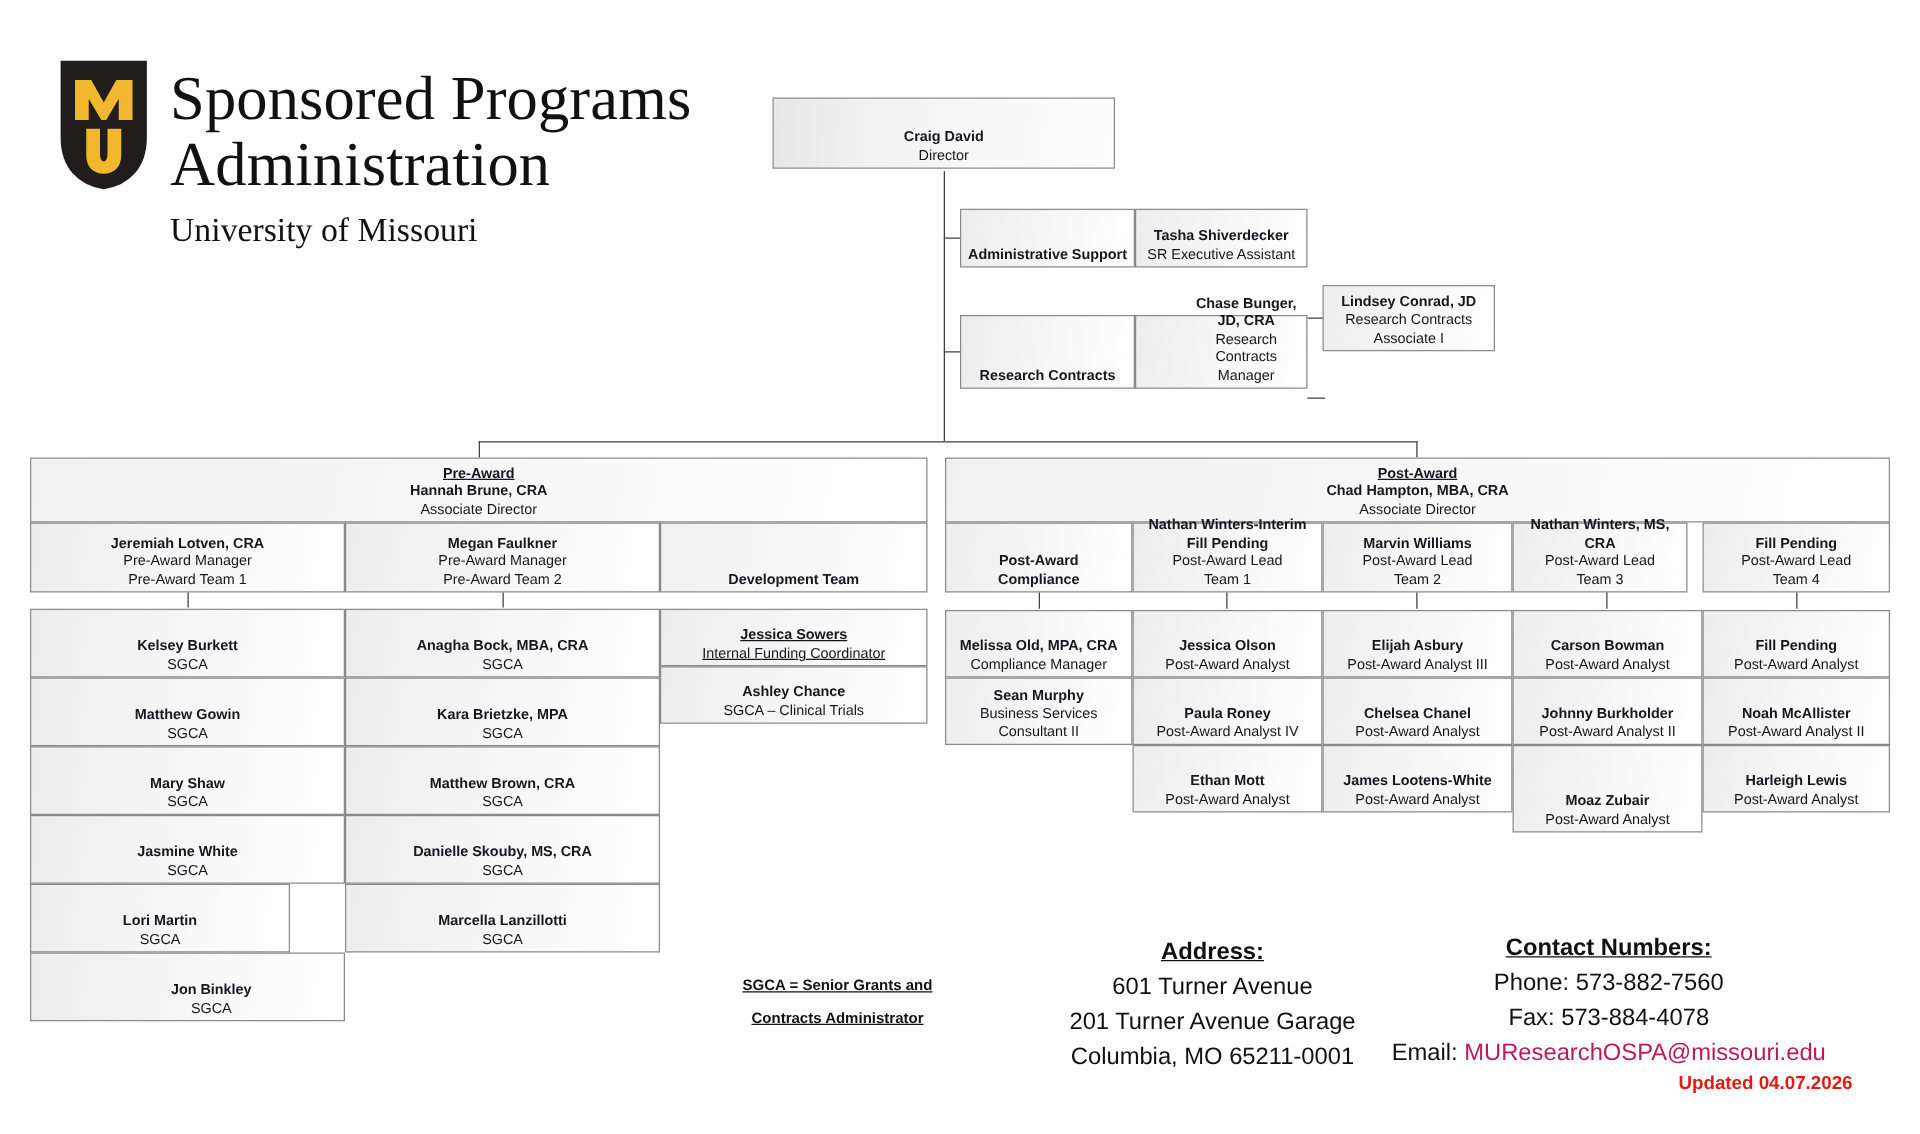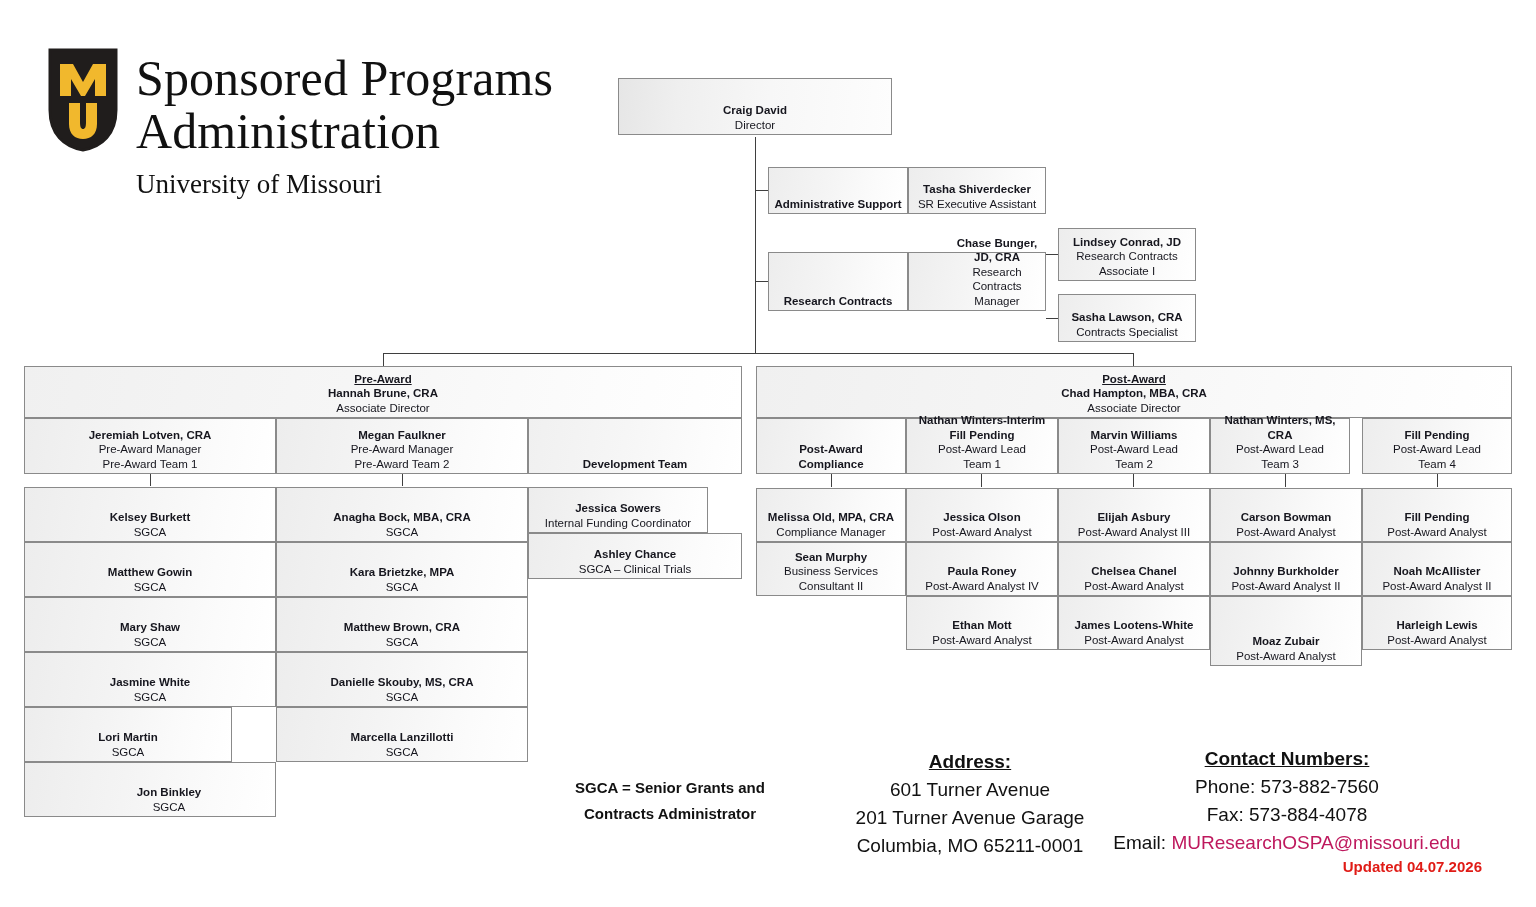--- a/index.html
+++ b/index.html
@@ -47,22 +47,22 @@
 
   
   .line{position:absolute;background:#3f3f3f;}
   .vline{width:1px;}
   .hline{height:1px;}
 
   
   .foot{position:absolute;text-align:center;color:#111;}
   .foot .hd{font-weight:bold;text-decoration:underline;}
   .legend{
-    position:absolute;font-weight:bold;font-size:15px;line-height:26px;
-    text-align:center;color:#111;
+    position:absolute;font-weight:bold;font-size:12px;line-height:26px;
+    text-align:center;color:#111;text-decoration:underline;
   }
   .addr{font-size:19px;line-height:28px;}
   .contact{font-size:19px;line-height:28px;}
   .contact .hd{font-size:19px;}
   .email-link{color:#be185d;}
   .updated{color:#e01b16;font-weight:bold;font-size:15px;line-height:20px;text-align:right;}
 </style>
 </head>
 <body>
 
@@ -121,26 +121,20 @@
       <div class="sub">Manager</div>
     </div>
   </div>
   <div class="box flat" style="left:1058px;top:228px;width:138px;height:53px;">
     <div class="inner">
       <div>Lindsey Conrad, JD</div>
       <div class="sub">Research Contracts</div>
       <div class="sub">Associate I</div>
     </div>
   </div>
-  <div class="box flat" style="left:1058px;top:294px;width:138px;height:48px;">
-    <div class="inner">
-      <div>Sasha Lawson, CRA</div>
-      <div class="sub">Contracts Specialist</div>
-    </div>
-  </div>
 
   <div class="box plain" style="left:24px;top:366px;width:718px;height:52px;">
     <div class="inner">
       <div class="ttl-underline">Pre-Award</div>
       <div>Hannah Brune, CRA</div>
       <div class="sub">Associate Director</div>
     </div>
   </div>
 
   <div class="box flat" style="left:24px;top:418px;width:252px;height:56px;">
@@ -225,21 +219,21 @@
   <div class="box flat" style="left:276px;top:707px;width:252px;height:55px;">
     <div class="inner">
         <div>Marcella Lanzillotti</div>
         <div class="sub">SGCA</div>
       </div>
   </div>
 
   <div class="box plain" style="left:528px;top:418px;width:214px;height:56px;">
     <div class="inner">Development Team</div>
   </div>
-  <div class="box flat" style="left:528px;top:487px;width:180px;height:46px;">
+  <div class="box flat" style="left:528px;top:487px;width:214px;height:46px;text-decoration:underline;">
     <div class="inner">
       <div>Jessica Sowers</div>
       <div class="sub">Internal Funding Coordinator</div>
     </div>
   </div>
   <div class="box flat" style="left:528px;top:533px;width:214px;height:46px;">
     <div class="inner">
       <div>Ashley Chance</div>
       <div class="sub">SGCA – Clinical Trials</div>
     </div>

